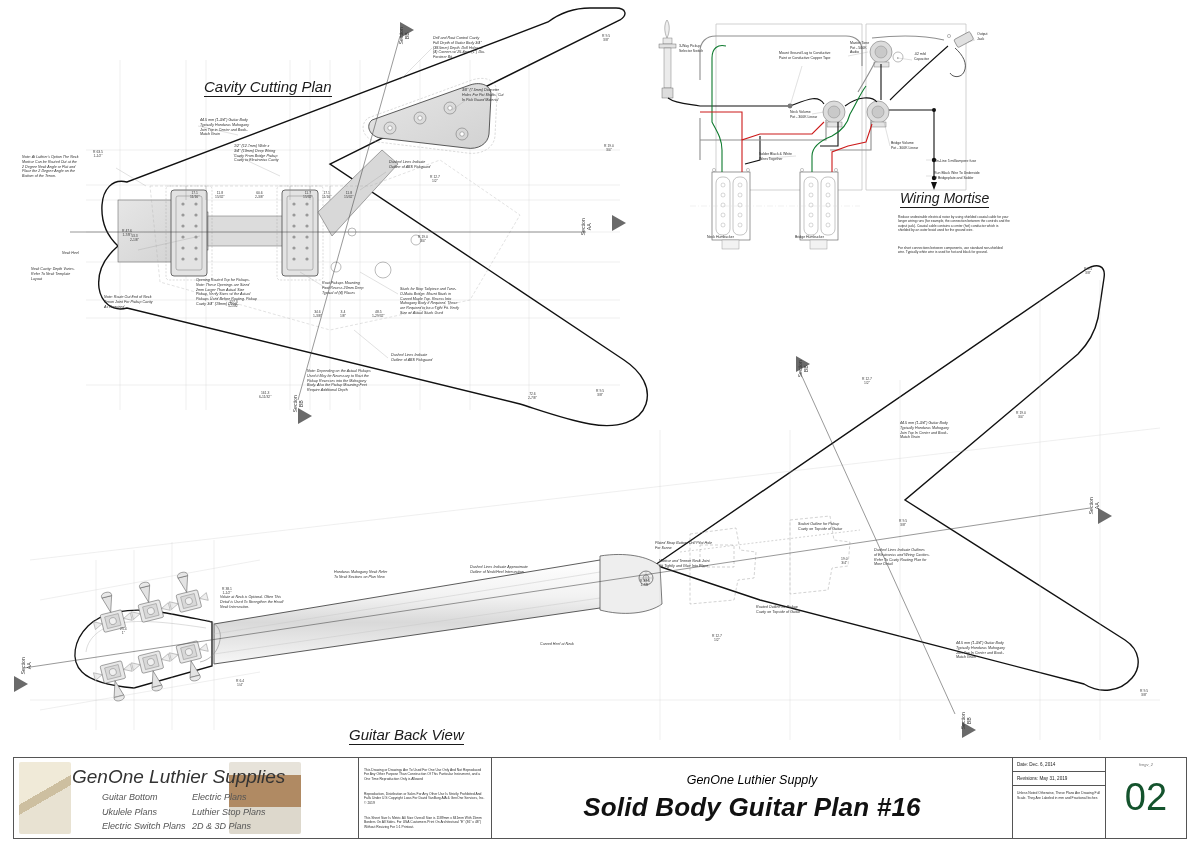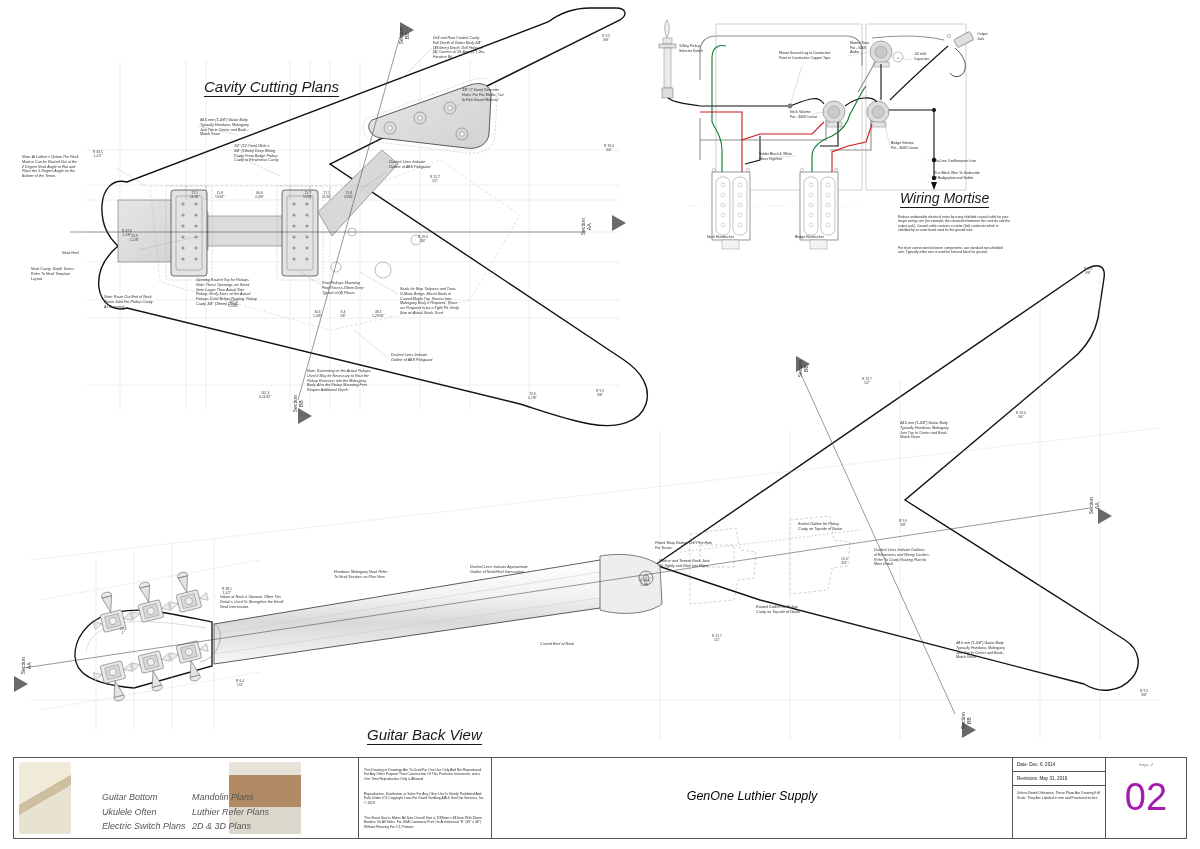--- a/index.html
+++ b/index.html
@@ -195,21 +195,21 @@
     font-style: italic;
   }
   #tb-sheet-num {
     position: absolute;
     top: 50%;
     left: 0;
     width: 100%;
     transform: translateY(-52%);
     text-align: center;
     font-size: 38px;
-    color: #a21caf;
+    color: #14532d;
     font-family: "Liberation Sans", sans-serif;
   }
   .logo-img-left, .logo-img-right {
     position: absolute;
     top: 4px;
     border-radius: 2px;
   }
   .logo-img-left {
     left: 5px; width: 52px; height: 72px;
     background:
@@ -647,23 +647,23 @@
       <path d="M 400,22 L 414,30 L 400,38 Z"></path>
       <path d="M 612,215 L 626,223 L 612,231 Z"></path>
       <path d="M 298,408 L 312,416 L 298,424 Z"></path>
       <path d="M 14,676 L 28,684 L 14,692 Z"></path>
       <path d="M 1098,508 L 1112,516 L 1098,524 Z"></path>
       <path d="M 796,356 L 810,364 L 796,372 Z"></path>
       <path d="M 962,722 L 976,730 L 962,738 Z"></path>
     </g>
   </svg>
 
-  <div class="view-title" style="left:204px; top:78px;">Cavity Cutting Plans</div>
+  <div class="view-title" style="left:204px; top:78px;">Cavity Cutting Plan</div>
   <div class="view-title" style="left:900px; top:190px; font-size:14px;">Wiring Mortise</div>
-  <div class="view-title" style="left:367px; top:726px;">Guitar Back View</div>
+  <div class="view-title" style="left:349px; top:726px;">Guitar Back View</div>
 
   <div id="section-labels">
       <div class="section-label" style="left: 396px; top: 30px; transform: rotate(-90deg);">Section
 BB</div>
       <div class="section-label" style="left: 578px; top: 221px; transform: rotate(-90deg);">Section
 AA</div>
       <div class="section-label" style="left: 290px; top: 398px; transform: rotate(-90deg);">Section
 BB</div>
       <div class="section-label" style="left: 18px; top: 660px; transform: rotate(-90deg);">Section
 AA</div>
@@ -852,40 +852,42 @@
   </div>
   <div class="wd-body" style="left:898px; top:241px;">
     <span>For short connections between components, use standard non-shielded wire. Typically white wire is used for hot and black for ground.</span>
   </div>
 
   <div id="titleblock">
 
     <div id="tb-logo">
       <div class="logo-img-left"></div>
       <div class="logo-img-right"></div>
+      <div class="logo-text">GenOne Luthier Supplies</div>
       <div class="logo-list">
         <div>Guitar Bottom</div>
-        <div>Ukulele Often</div>
+        <div>Ukulele Plans</div>
         <div>Electric Switch Plans</div>
       </div>
       <div class="logo-list logo-list2">
-        <div>Mandolin Plans</div>
-        <div>Luthier Refer Plans</div>
+        <div>Electric Plans</div>
+        <div>Luthier Stop Plans</div>
         <div>2D &amp; 3D Plans</div>
       </div>
     </div>
 
     <div id="tb-copy">
       <p>This Drawing or Drawings Are To Used For One Use Only And Not Reproduced For Any Other Purpose Than Construction Of This Particular Instrument, and a One Time Reproduction Only is Allowed</p>
       <p>Reproduction, Distribution or Sales For Any Other Use Is Strictly Prohibited And Falls Under U.S Copyright Laws For David VanBurg AIA &amp; GenOne Services, Inc. © 2019</p>
       <p>This Sheet Size Is Metric A0 Size Overall Size is 1189mm x 841mm With 15mm Borders On All Sides. For USA Customers Print On Architectural "E" (36" x 48") Without Resizing For 1:1 Printout.</p>
     </div>
 
     <div id="tb-main">
       <div id="tb-company">GenOne Luthier Supply</div>
+      <div id="tb-title">Solid Body Guitar Plan #16</div>
     </div>
 
     <div id="tb-meta">
       <div class="meta-row">Date: Dec. 6, 2014</div>
       <div class="meta-row">Revisions: May 31, 2019</div>
       <div class="meta-row last">Unless Noted Otherwise, These Plans Are Drawing Full Scale. They Are Labeled in mm and Fractional Inches</div>
     </div>
 
     <div id="tb-sheet">
       <div id="tb-sheet-code">fvngv_2</div>

